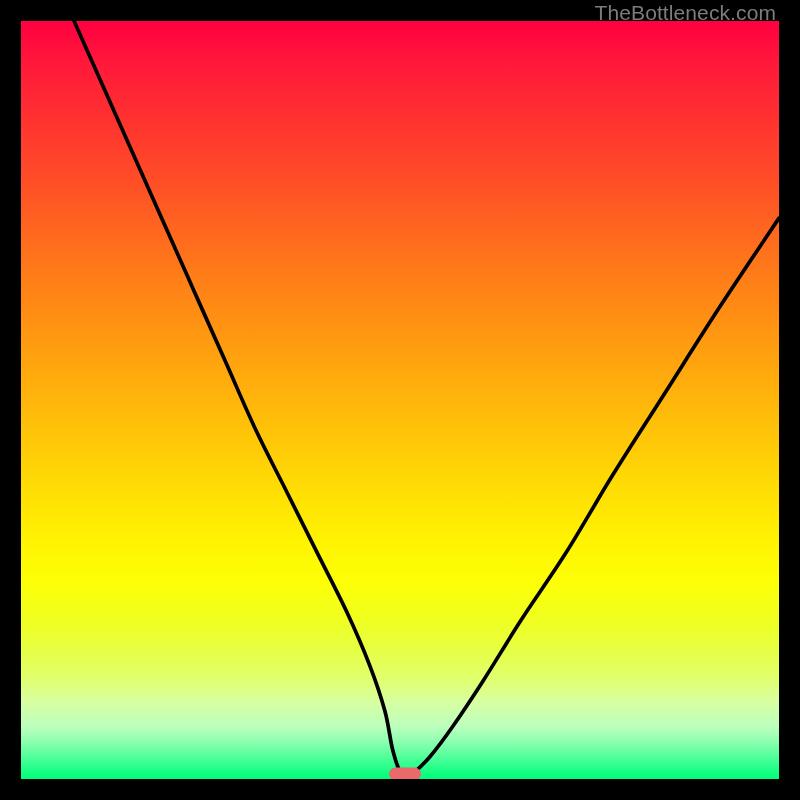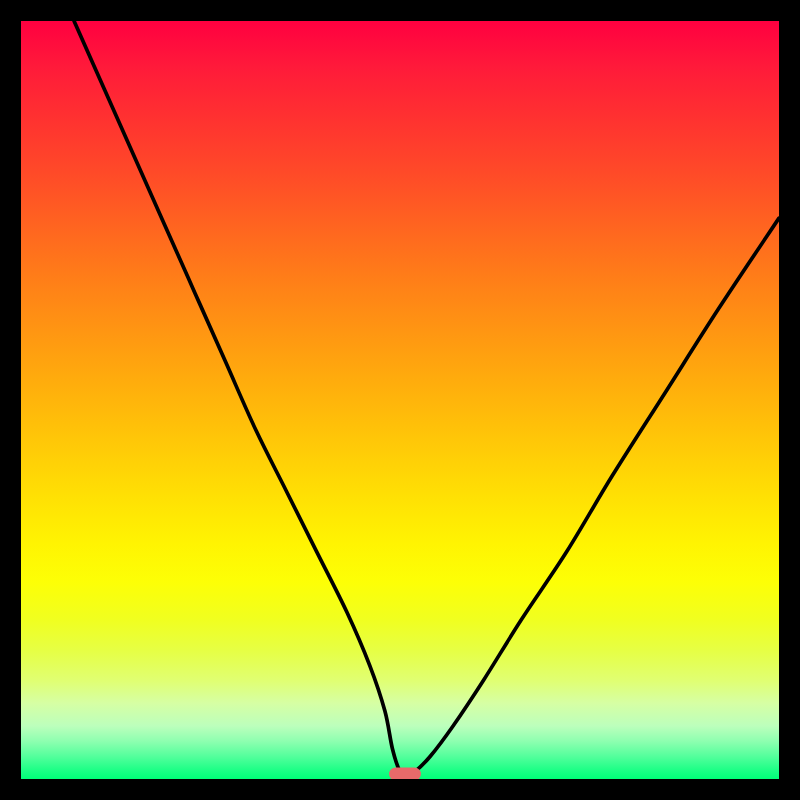--- a/index.html
+++ b/index.html
@@ -90,14 +90,15 @@
   <div class="plot-area">
     <div class="gradient"></div>
 
     <svg class="curve-svg" viewBox="0 0 758 758" preserveAspectRatio="none">
       <path fill="none" stroke="#000" stroke-width="3.7" stroke-linecap="round" d="M 53.06 0 C 58.11333333333334 11.370000000000005, 73.27333333333333 45.48000000000002, 83.38 68.22000000000003 C 93.48666666666666 90.96000000000004, 103.59333333333333 113.70000000000006, 113.7 136.44000000000005 C 123.80666666666667 159.18000000000004, 133.91333333333336 181.92, 144.02 204.65999999999997 C 154.12666666666667 227.39999999999995, 164.23333333333335 250.14, 174.34 272.88 C 184.44666666666666 295.62, 194.55333333333337 318.35999999999996, 204.66000000000003 341.09999999999997 C 214.76666666666668 363.84, 224.87333333333333 387.8433333333333, 234.98 409.32 C 245.08666666666664 430.7966666666667, 255.19333333333333 449.74666666666667, 265.3 469.96 C 275.4066666666667 490.1733333333333, 285.5133333333333 510.38666666666666, 295.62 530.6 C 305.7266666666667 550.8133333333334, 317.0966666666667 572.29, 325.94 591.24 C 334.7833333333333 610.19, 342.36333333333334 627.8766666666667, 348.68 644.3 C 354.99666666666667 660.7233333333332, 360.04999999999995 675.8833333333333, 363.84 689.78 C 367.63 703.6766666666666, 368.8933333333333 717.5733333333333, 371.42 727.68 C 373.9466666666667 737.7866666666666, 376.47333333333336 745.9983333333332, 379 750.42 C 381.52666666666664 754.8416666666667, 384.0533333333333 754.21, 386.58 754.21 C 389.1066666666667 754.21, 390.37 753.5783333333333, 394.16 750.42 C 397.95000000000005 747.2616666666667, 403.0033333333334 742.8399999999999, 409.32000000000005 735.26 C 415.6366666666667 727.6800000000001, 423.21666666666664 717.5733333333334, 432.05999999999995 704.94 C 440.90333333333325 692.3066666666667, 451.01 677.1466666666668, 462.38 659.46 C 473.75 641.7733333333333, 486.3833333333334 620.2966666666666, 500.28000000000003 598.8199999999999 C 514.1766666666667 577.3433333333332, 530.6 554.6033333333334, 545.76 530.6 C 560.92 506.5966666666667, 574.8166666666667 481.33000000000004, 591.24 454.8 C 607.6633333333333 428.27, 626.6133333333332 399.21333333333337, 644.3 371.42 C 661.9866666666667 343.62666666666667, 678.41 317.0966666666667, 697.36 288.04 C 716.3100000000001 258.98333333333335, 747.8933333333333 212.24000000000004, 758 197.08000000000004"></path>
     </svg>
 
     <div class="marker" style="left: 383.548px; top: 753.452px; background: rgb(232, 106, 106);"></div>
   </div>
 
+  <div class="watermark">TheBottleneck.com</div>
 
 </div>
 
 </body></html>

